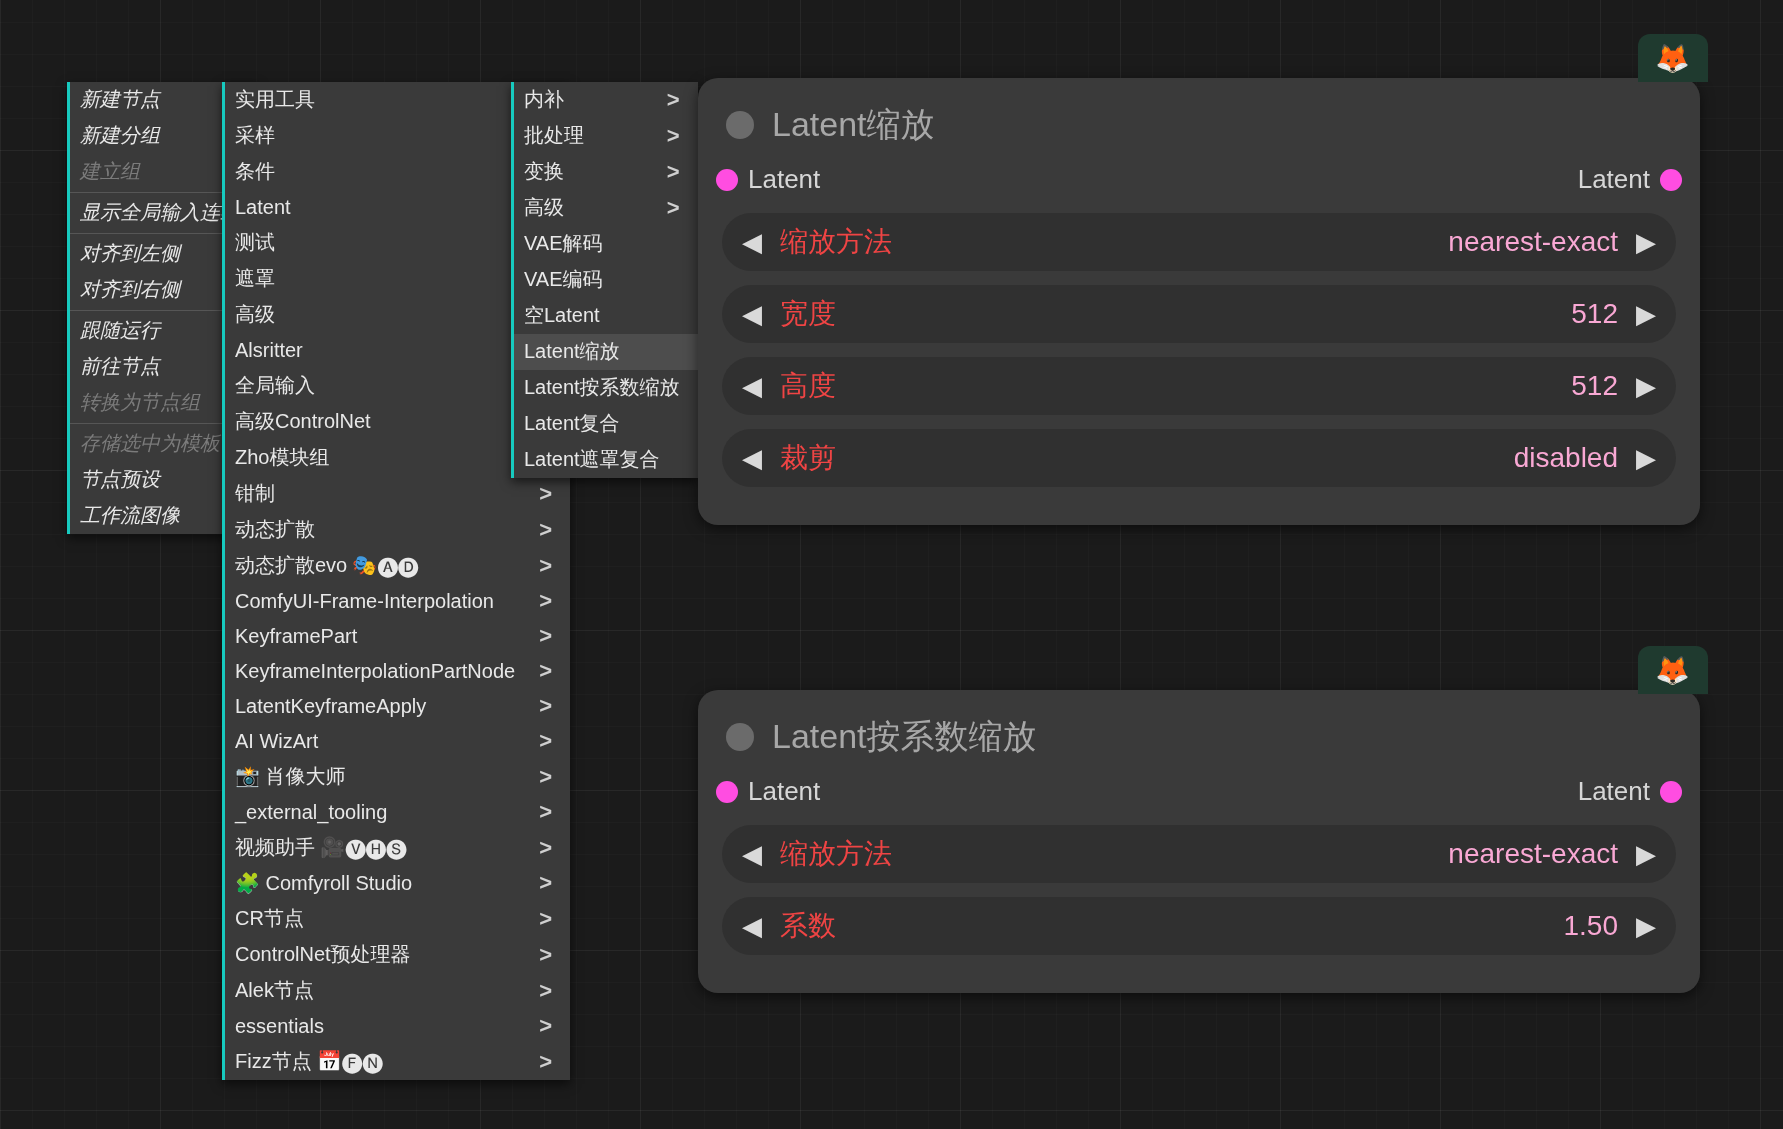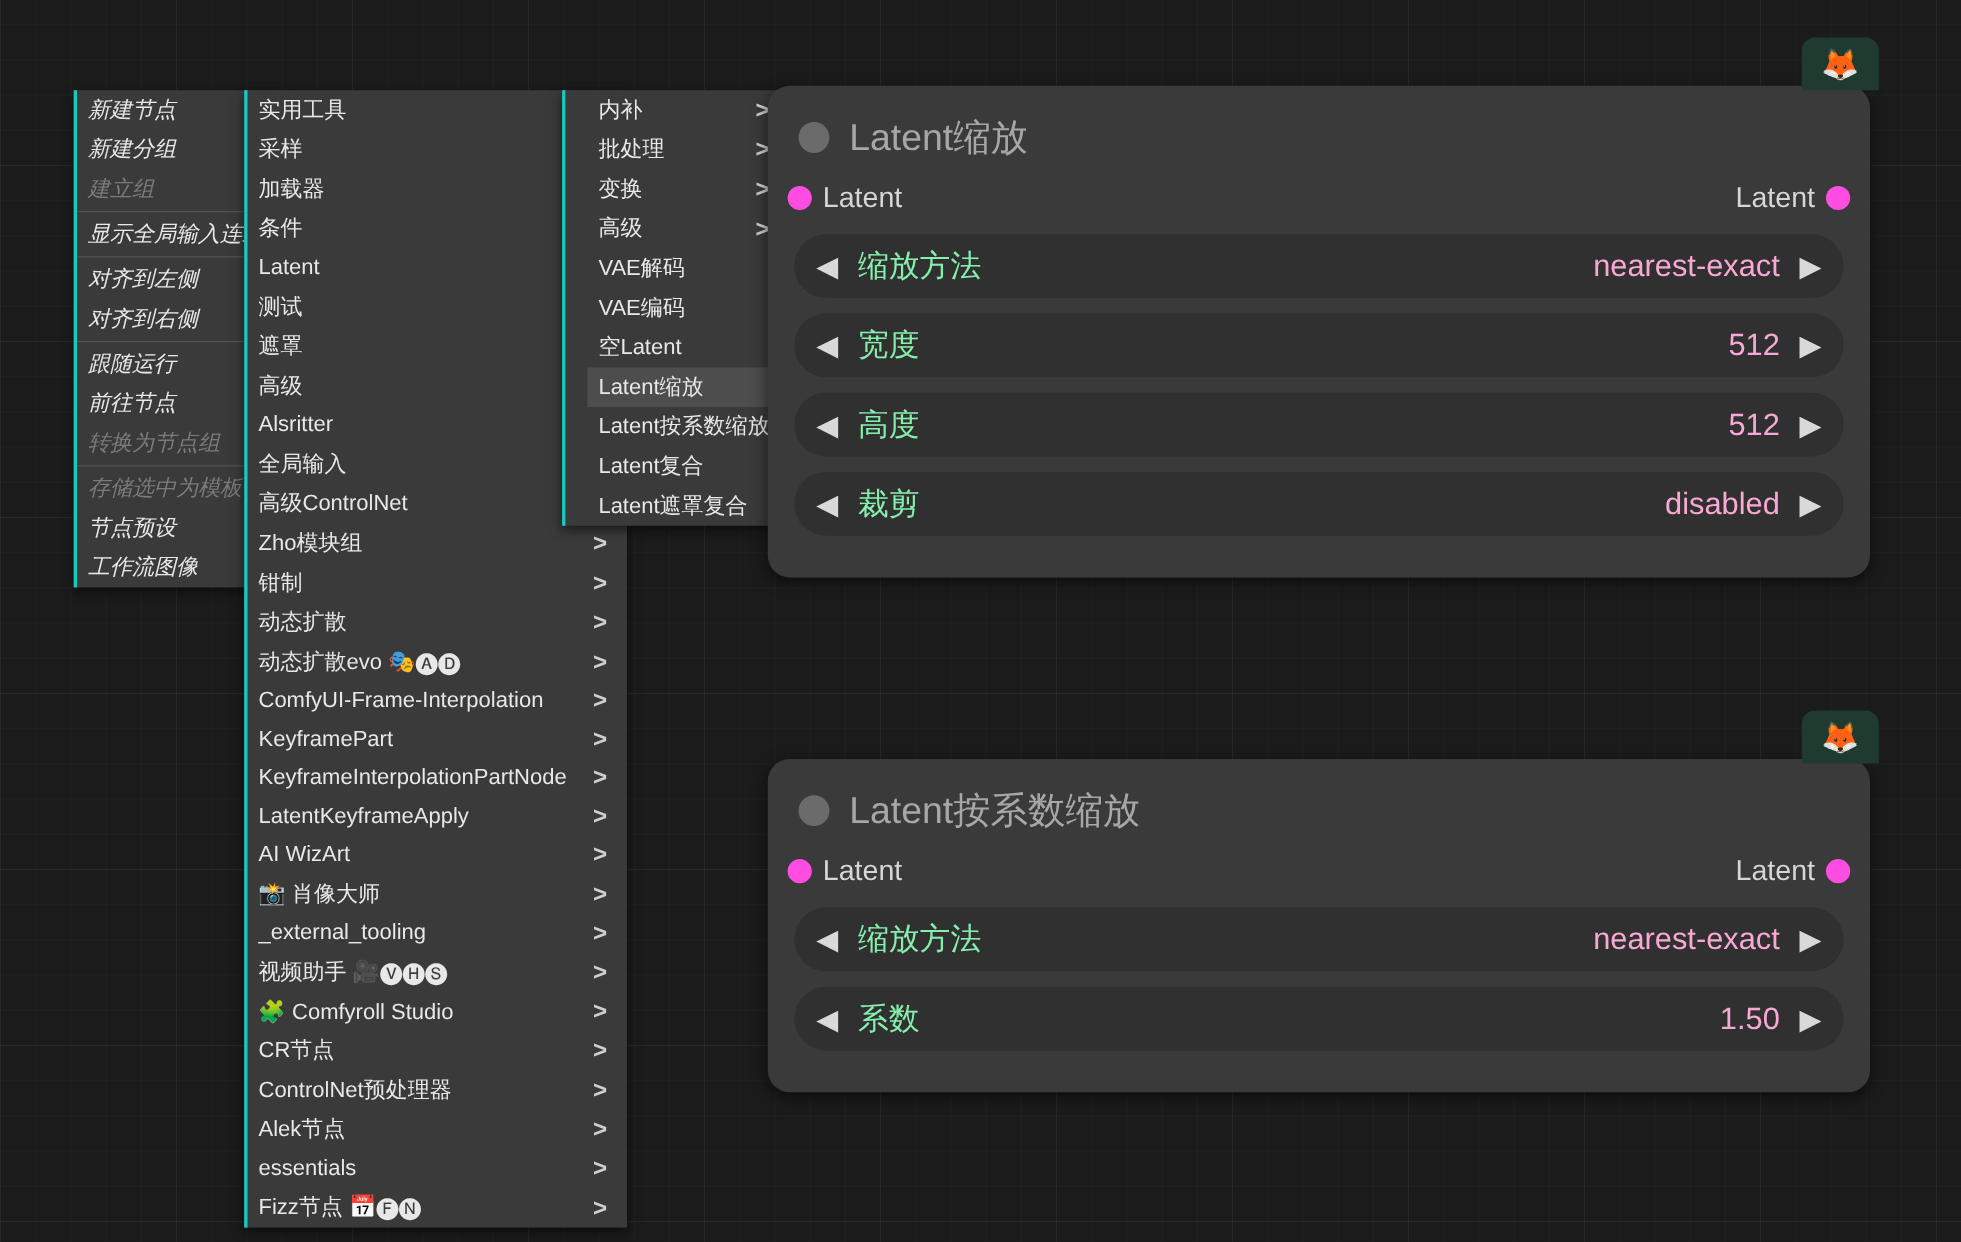--- a/index.html
+++ b/index.html
@@ -86,21 +86,21 @@
   .param {
     margin: 0 24px 14px 24px;
     background: #303030;
     border-radius: 30px;
     display: flex;
     align-items: center;
     padding: 10px 20px;
     font-size: 28px;
   }
   .param .arrow { color: #d9d9d9; font-size: 26px; }
-  .param .label { margin-left: 18px; color: #86efac; }
+  .param .label { margin-left: 18px; color: #ef4444; }
   .param .value { margin-left: auto; margin-right: 18px; color: #f9a8d4; }
 
   .fox-badge {
     position: absolute;
     right: -8px;
     top: -44px;
     width: 70px;
     height: 48px;
     background: #1f3a2f;
     border-radius: 12px 12px 0 0;
@@ -163,24 +163,20 @@
 <div class="menu" id="menu-second" style="left: 222px; top: 82px;">
     <div class="item">
       <span>实用工具</span>
       <span class="chev">&gt;</span>
     </div>
     <div class="item">
       <span>采样</span>
       <span class="chev">&gt;</span>
     </div>
     <div class="item">
-      <span>加载器</span>
-      <span class="chev">&gt;</span>
-    </div>
-    <div class="item">
       <span>条件</span>
       <span class="chev">&gt;</span>
     </div>
     <div class="item">
       <span>Latent</span>
       <span class="chev">&gt;</span>
     </div>
     <div class="item">
       <span>测试</span>
       <span class="chev">&gt;</span>
@@ -272,21 +268,21 @@
     <div class="item">
       <span>essentials</span>
       <span class="chev">&gt;</span>
     </div>
     <div class="item">
       <span>Fizz节点 📅🅕🅝</span>
       <span class="chev">&gt;</span>
     </div>
   </div>
 
-<div class="menu" id="menu-third" style="left: 511px; top: 82px; padding-left: 20px;">
+<div class="menu" id="menu-third" style="left: 511px; top: 82px;">
     <div class="item">
       <span>内补</span>
       <span class="chev">&gt;</span>
     </div>
     <div class="item">
       <span>批处理</span>
       <span class="chev">&gt;</span>
     </div>
     <div class="item">
       <span>变换</span>

